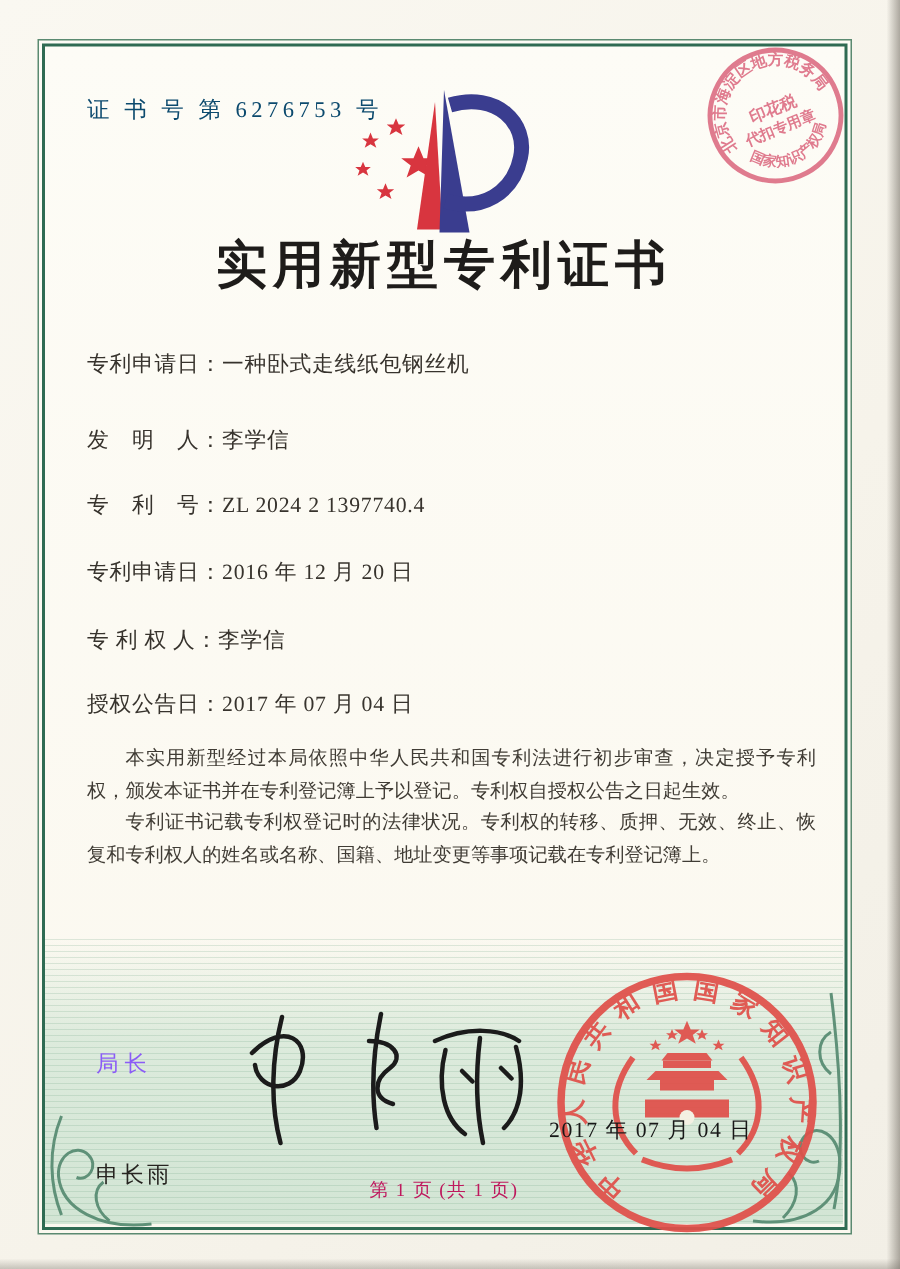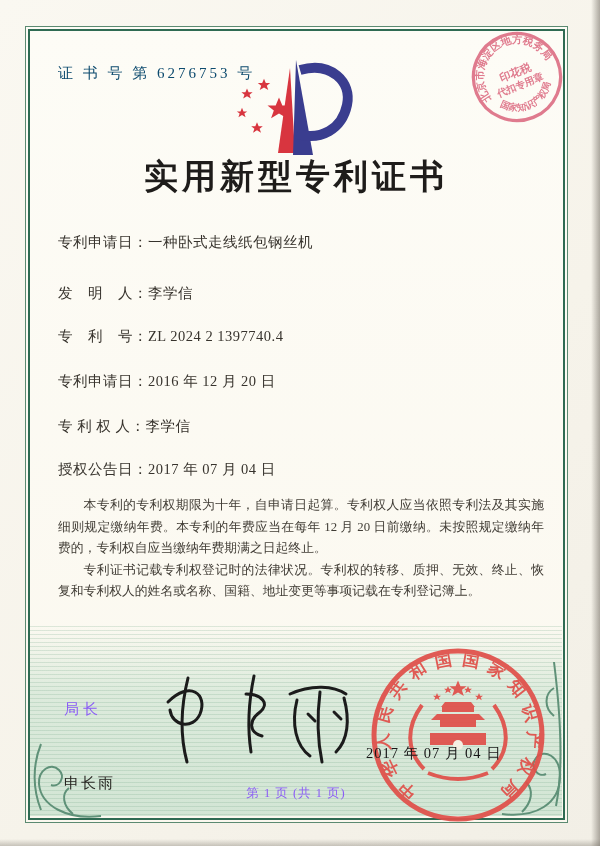--- a/index.html
+++ b/index.html
@@ -39,21 +39,21 @@
   .body-text p{margin:0;text-indent:2em;}
 
   .director-title{position:absolute;left:64px;top:700px;font-size:15px;letter-spacing:4px;color:#8b5cf6;z-index:6;}
   .director-name{position:absolute;left:64px;top:728px;font-size:15px;letter-spacing:2px;color:#262420;z-index:6;margin-top:46px;}
   .signature{position:absolute;left:150px;top:664px;z-index:6;}
 
   .office-seal{position:absolute;left:363px;top:640px;z-index:7;opacity:.93;}
   .seal-date{position:absolute;left:366px;top:744px;font-size:14.5px;letter-spacing:1px;color:#171717;z-index:8;white-space:nowrap;}
 
   .page-footer{position:absolute;left:30px;top:785px;width:532px;text-align:center;
-    font-size:12.5px;letter-spacing:1px;color:#8b5cf6;z-index:6;}
+    font-size:12.5px;letter-spacing:1px;color:#be185d;z-index:6;}
 
   .flourish-left{position:absolute;left:27px;top:740px;z-index:5;}
   .flourish-right{position:absolute;left:498px;top:656px;z-index:5;}
 </style>
 </head>
 <body>
 
 <div class="frame">
   <div class="frame-inner"></div>
 </div>
@@ -94,21 +94,21 @@
 <div class="page-title">实用新型专利证书</div>
 
 <div class="field f0"><span>专利申请日：</span><span>一种卧式走线纸包钢丝机</span></div>
 <div class="field f1"><span>发　明　人：</span><span>李学信</span></div>
 <div class="field f2"><span>专　利　号：</span><span>ZL 2024 2 1397740.4</span></div>
 <div class="field f3"><span>专利申请日：</span><span>2016 年 12 月 20 日</span></div>
 <div class="field f4"><span>专 利 权 人：</span><span>李学信</span></div>
 <div class="field f5"><span>授权公告日：</span><span>2017 年 07 月 04 日</span></div>
 
 <div class="body-text">
-  <p>本专利的专利权期限为十年，自申请日起算。专利权人应当依照专利法及其实施细则规定缴纳年费。本专利的年费应当在每年 12 月 20 日前缴纳。未按照规定缴纳年费的，专利权自应当缴纳年费期满之日起终止。</p>
+  <p>本实用新型经过本局依照中华人民共和国专利法进行初步审查，决定授予专利权，颁发本证书并在专利登记簿上予以登记。专利权自授权公告之日起生效。</p>
   <p>专利证书记载专利权登记时的法律状况。专利权的转移、质押、无效、终止、恢复和专利权人的姓名或名称、国籍、地址变更等事项记载在专利登记簿上。</p>
 </div>
 
 <div class="director-title">局长</div>
 <div class="director-name">申长雨</div>
 
 <svg class="signature" width="210" height="110" viewBox="0 0 210 110">
   <g fill="none" stroke="#1b1b1b" stroke-width="3" stroke-linecap="round">
     <path d="M 38,14 C 31,42 30,72 37,98"></path>
     <path d="M 18,38 C 40,16 58,30 50,50 C 43,66 22,62 20,46"></path>

